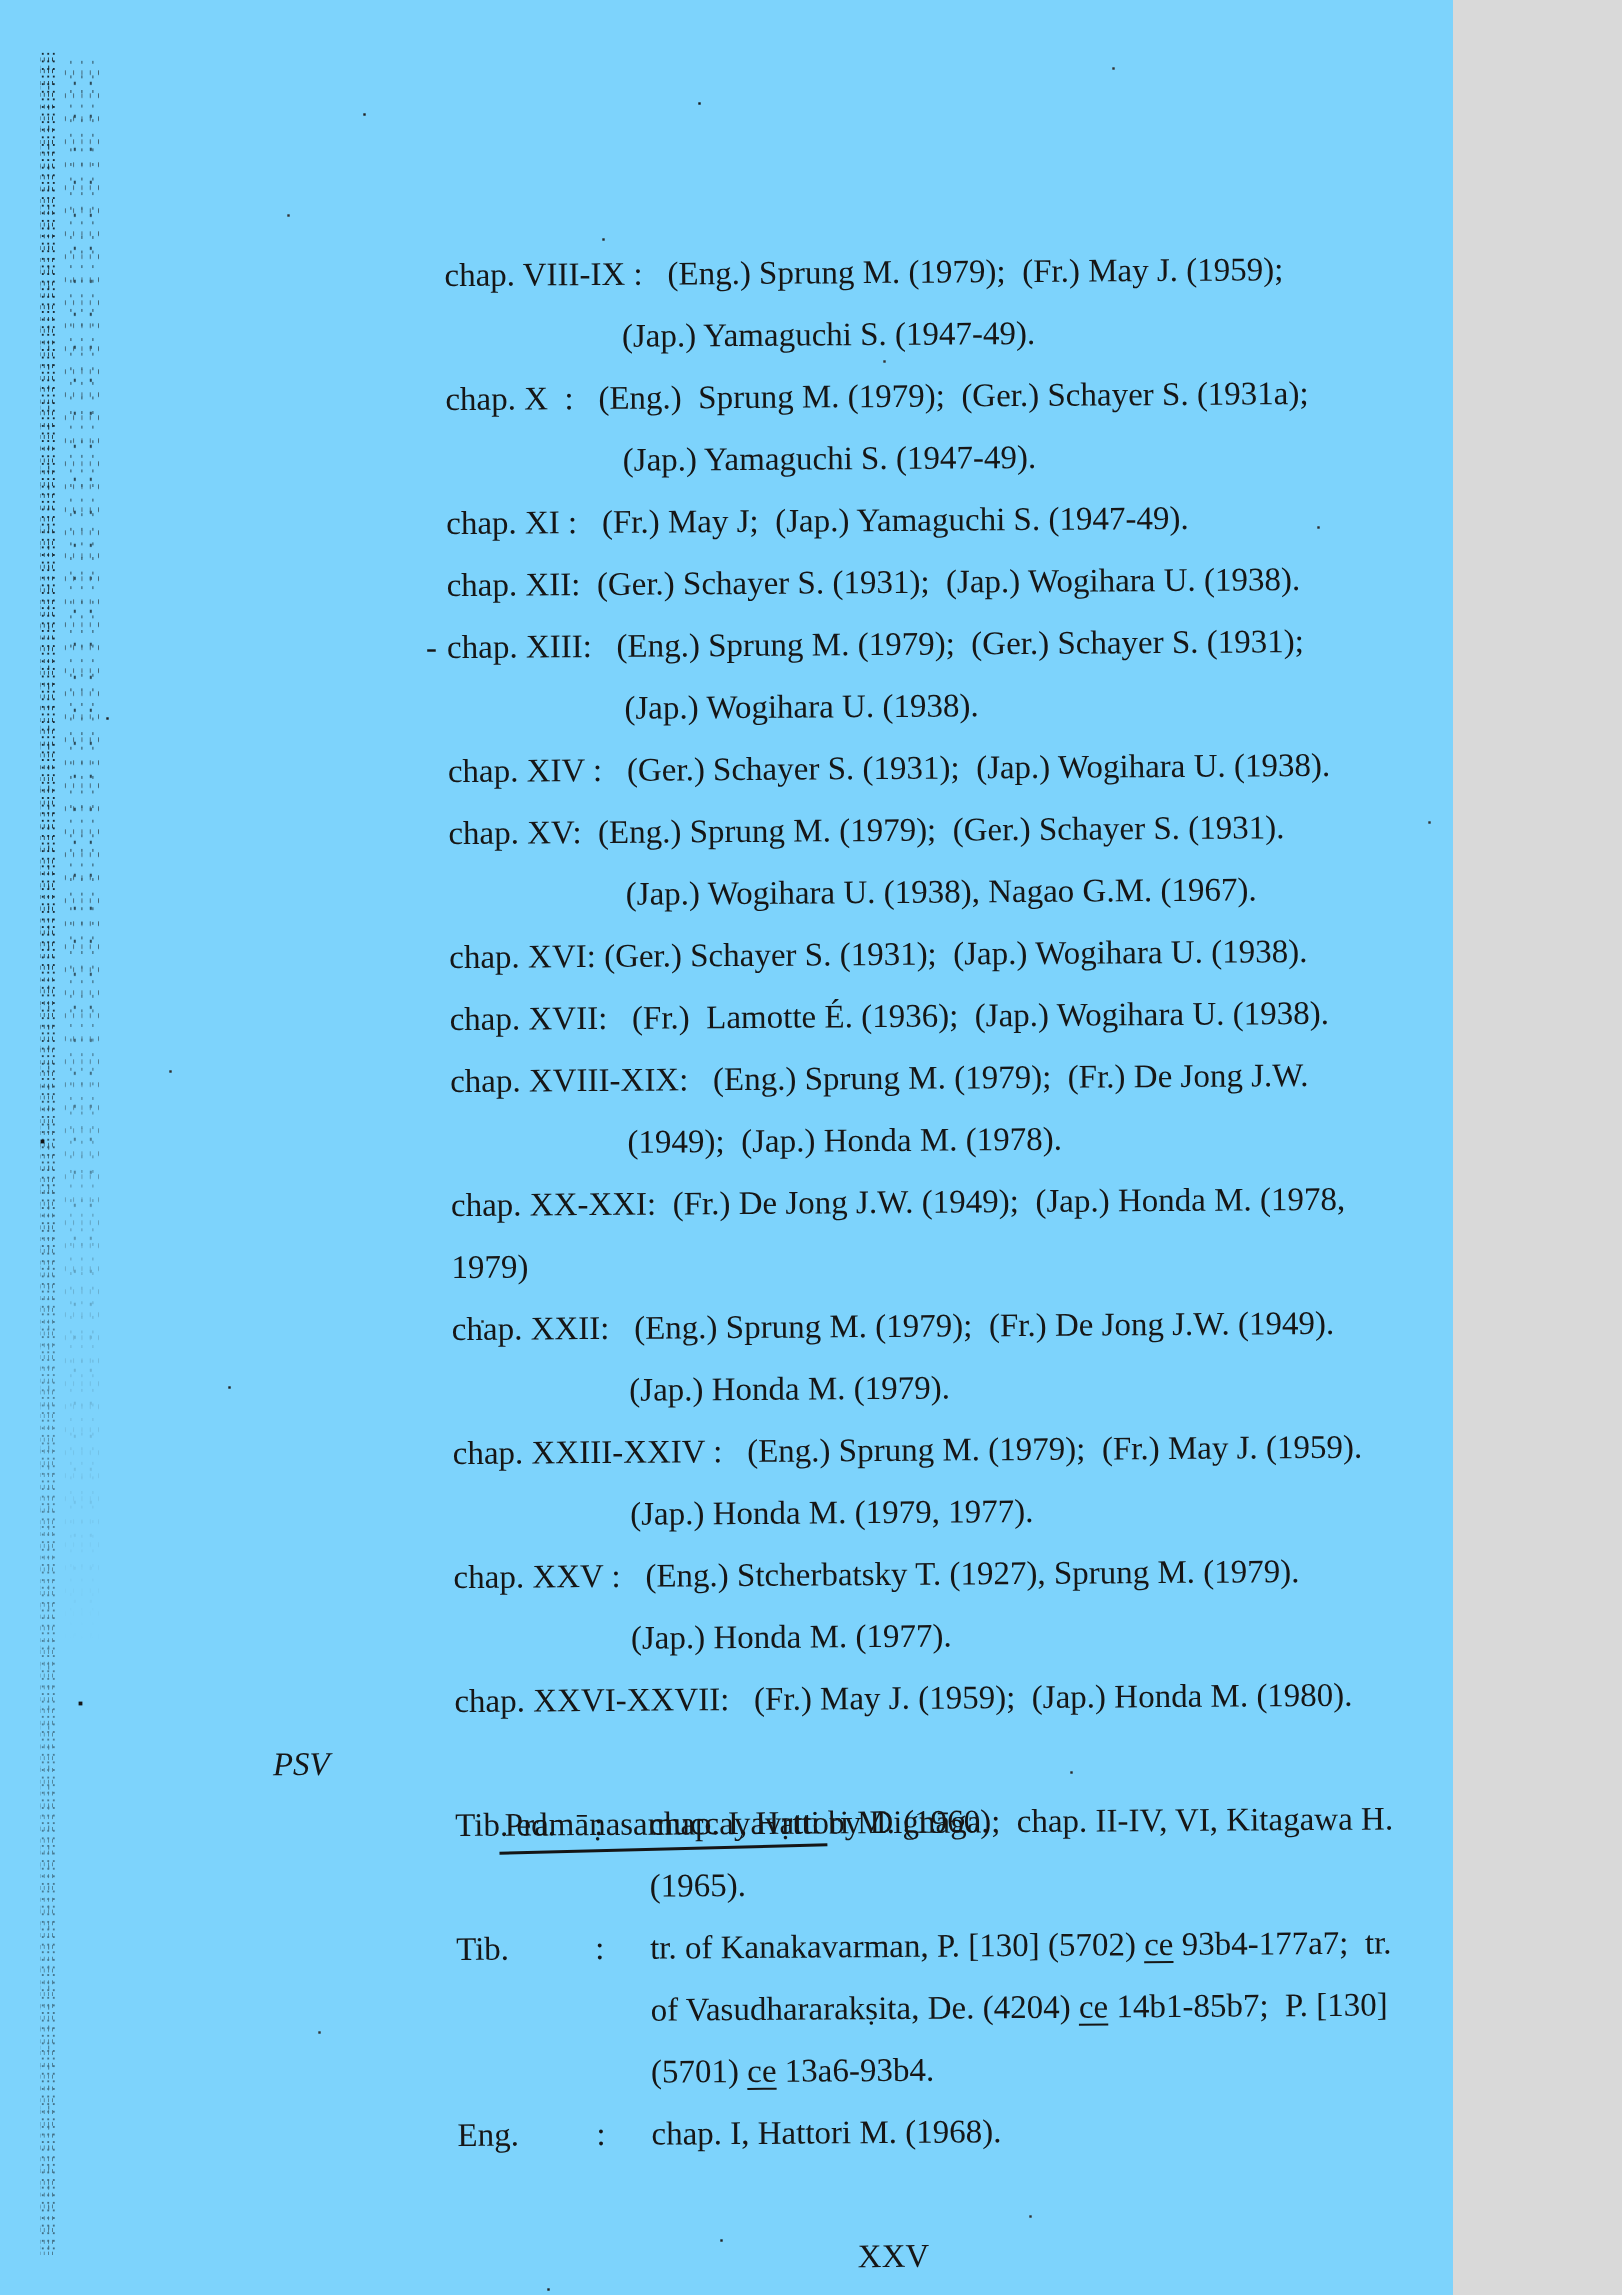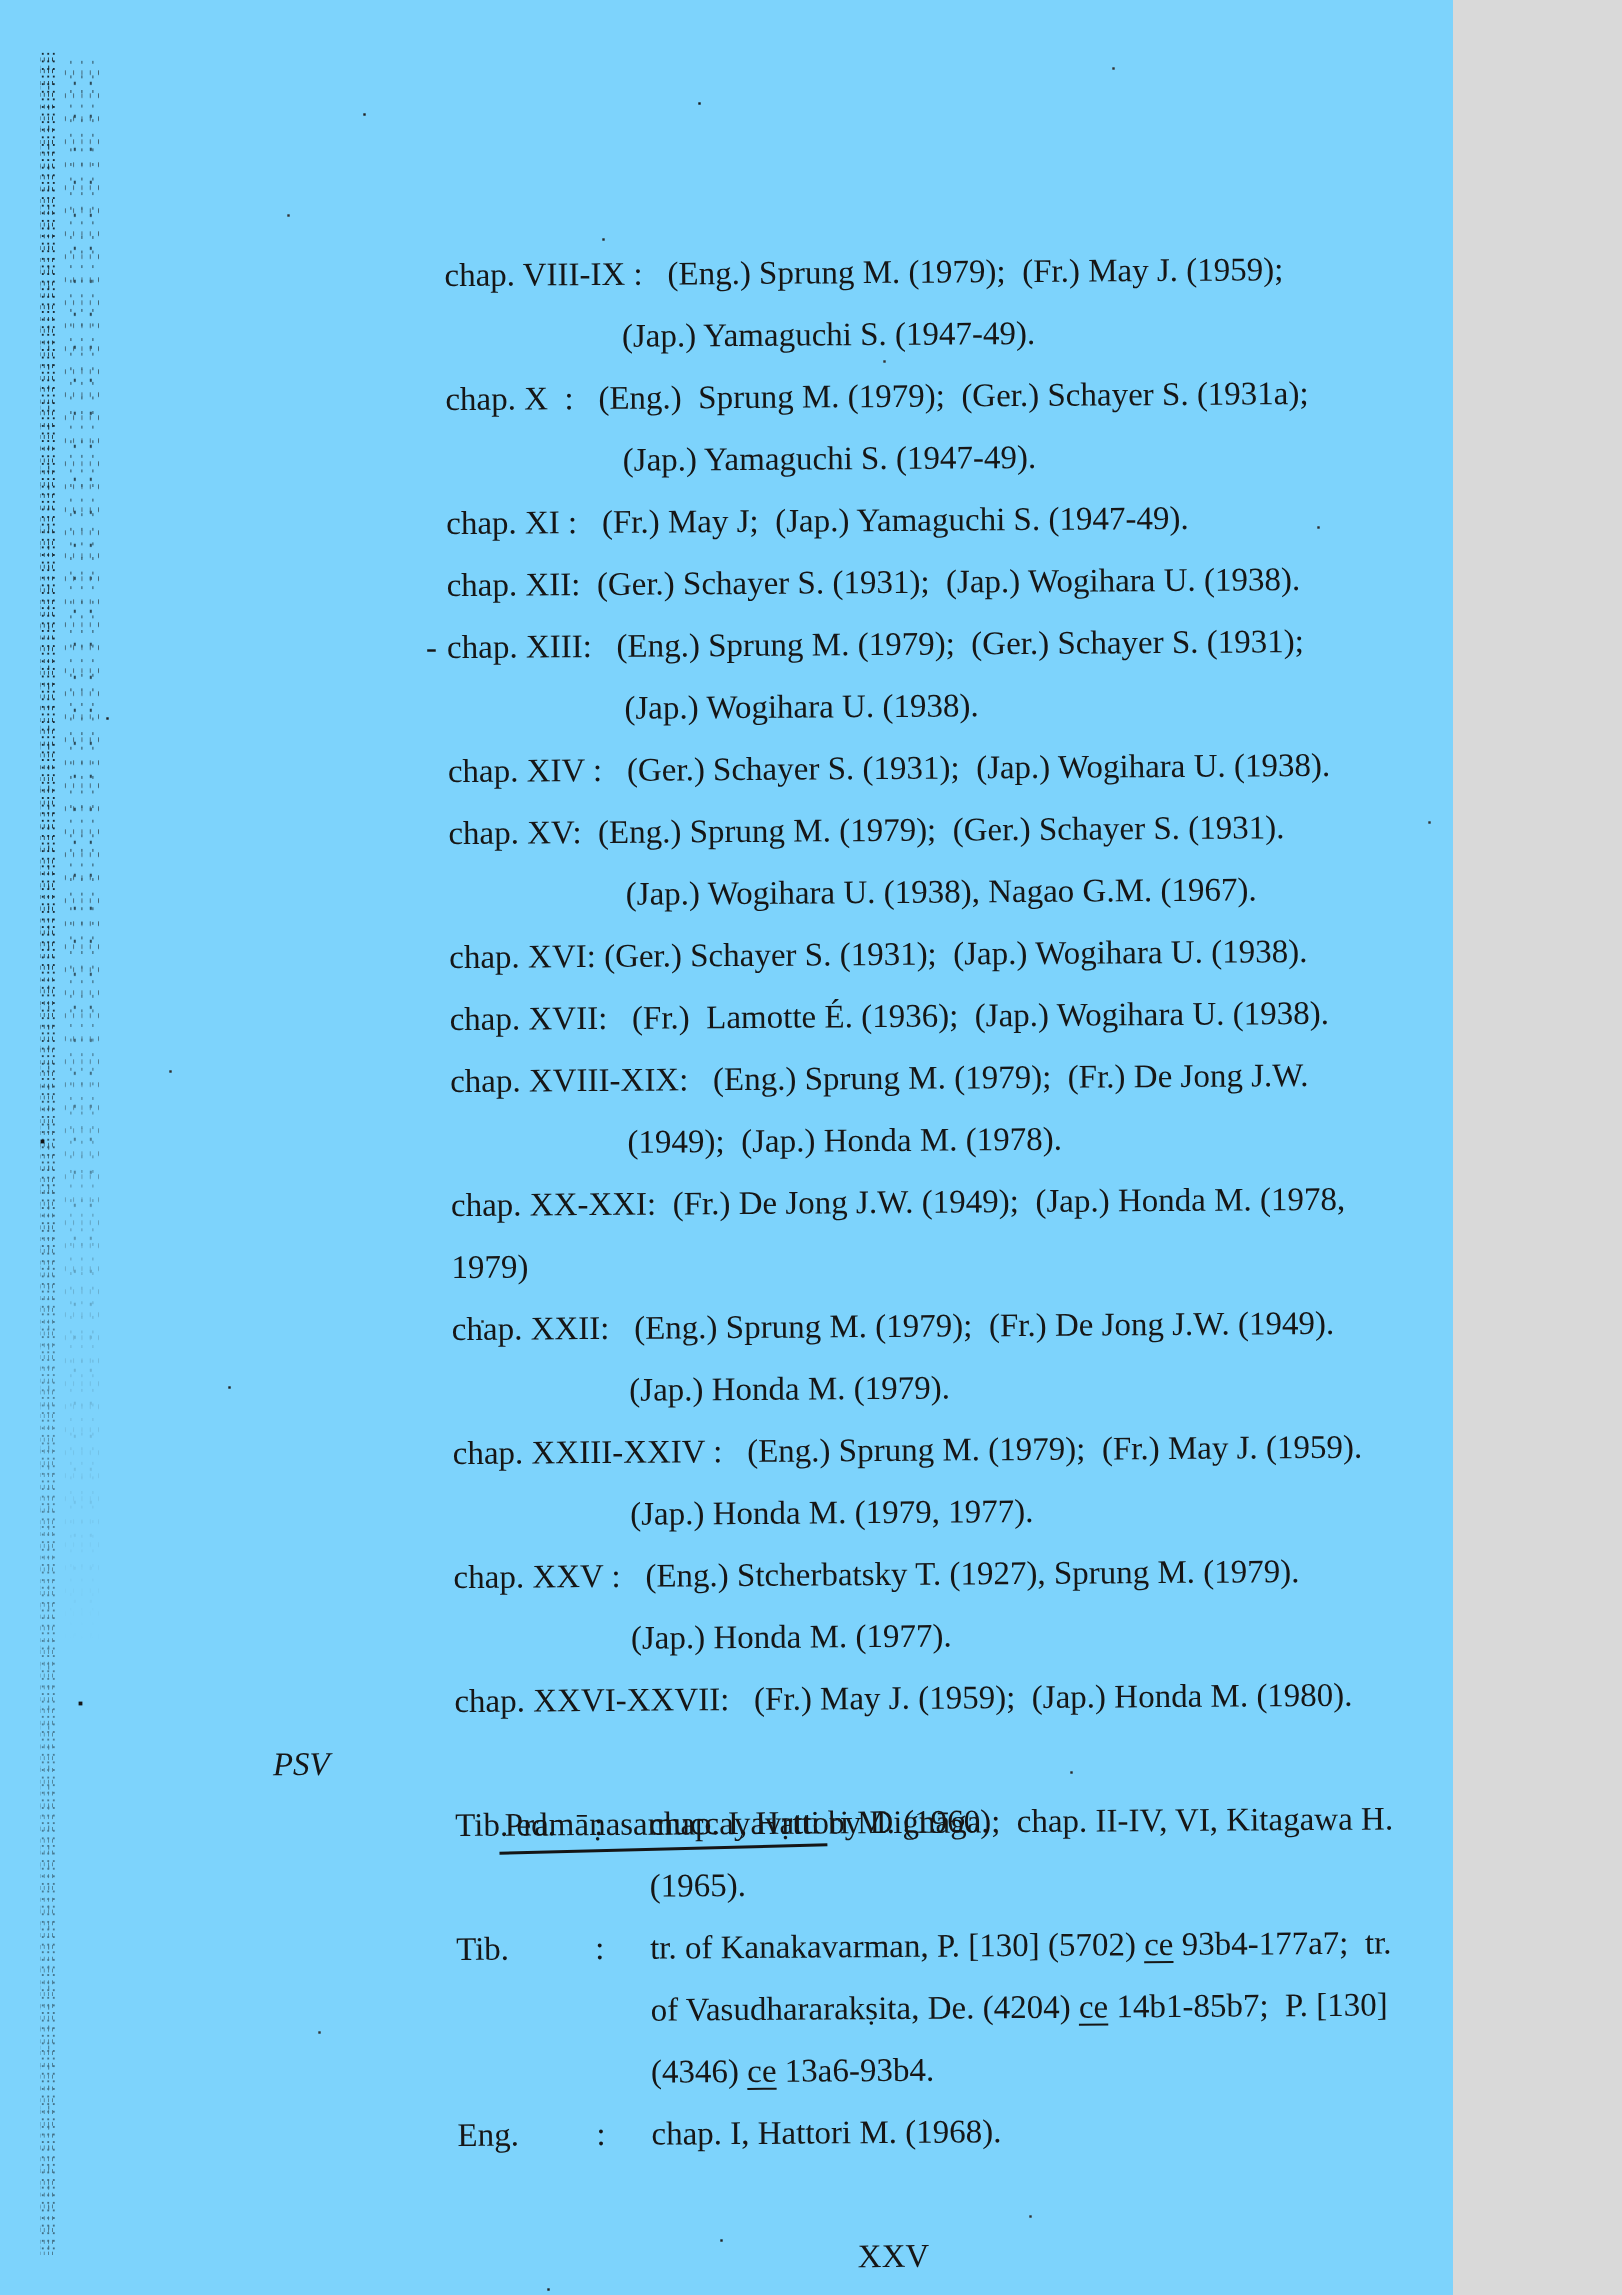--- a/index.html
+++ b/index.html
@@ -124,21 +124,21 @@
 
     <div class="line ref-row">
       <span class="ref-label">Tib. ed.</span><span class="ref-colon">:</span><span>chap. I, Hattori M. (1960);  chap. II-IV, VI, Kitagawa H.</span>
     </div>
     <div class="line ref-cont">(1965).</div>
 
     <div class="line ref-row">
       <span class="ref-label">Tib.</span><span class="ref-colon">:</span><span><span>tr. of Kanakavarman, P. [130] (5702) </span><span class="ce">ce</span><span> 93b4-177a7;  tr.</span></span>
     </div>
     <div class="line ref-cont"><span>of Vasudhararakṣita, De. (4204) </span><span class="ce">ce</span><span> 14b1-85b7;  P. [130]</span></div>
-    <div class="line ref-cont"><span>(4346) </span><span class="ce">ce</span><span> 13a6-93b4.</span></div>
+    <div class="line ref-cont"><span>(5701) </span><span class="ce">ce</span><span> 13a6-93b4.</span></div>
 
     <div class="line ref-row">
       <span class="ref-label">Eng.</span><span class="ref-colon">:</span><span>chap. I, Hattori M. (1968).</span>
     </div>
 
     <div class="line pgnum-line">
       <span>XXV</span>
     </div>
 
   </div>

